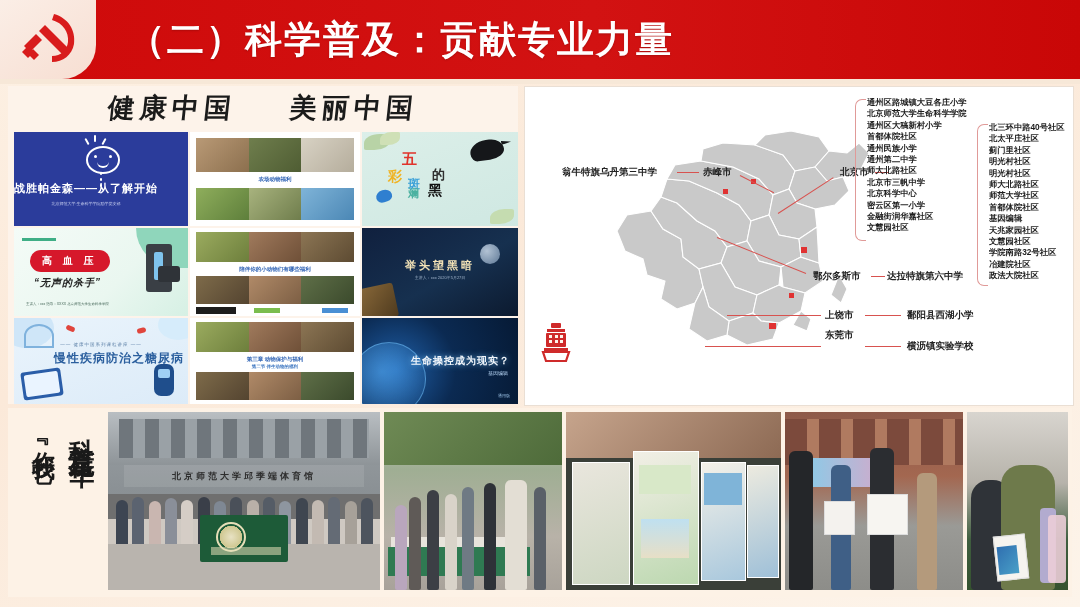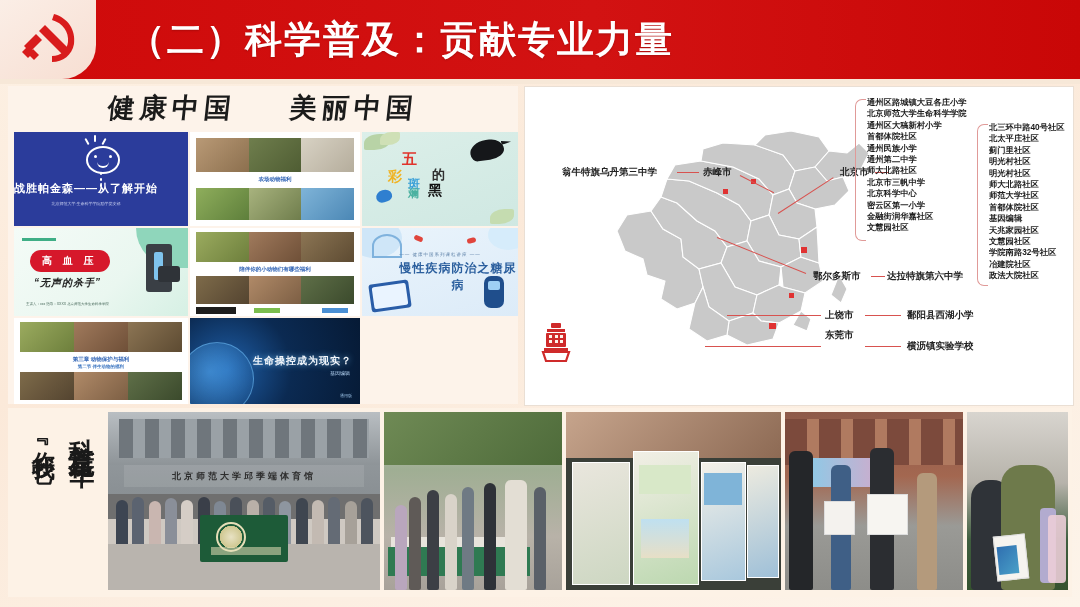--- a/index.html
+++ b/index.html
@@ -299,20 +299,27 @@
         <div class="photostrip" style="top:48px;height:28px;">
           <div style="background:linear-gradient(135deg,#7e6b4a,#544430);"></div>
           <div style="background:linear-gradient(135deg,#b08a68,#7d5f44);"></div>
           <div style="background:linear-gradient(135deg,#5f6f48,#3b4a2c);"></div>
         </div>
         <div style="position:absolute;left:6px;bottom:2px;width:40px;height:7px;background:#1d1d1d;"></div>
         <div style="position:absolute;left:64px;bottom:3px;width:26px;height:5px;background:#7bbd4e;"></div>
         <div style="position:absolute;right:12px;bottom:3px;width:26px;height:5px;background:#4a8fd4;"></div>
       </div>
 
+      <div class="gcell card-night">
+        <div class="moon"></div>
+        <div style="position:absolute;left:-4px;bottom:-4px;width:38px;height:34px;background:linear-gradient(135deg,#8b6a3a,#4e3a1e);border-radius:3px;transform:rotate(-12deg);"></div>
+        <div class="night-ttl">举头望黑暗</div>
+        <div class="night-sub">主讲人：xxx
+2020年5月27日</div>
+      </div>
 
       <div class="gcell card-diab">
         <div class="blob" style="left:-14px;top:-10px;width:54px;height:40px;background:#cfe6f8;"></div>
         <div class="blob" style="right:-10px;top:-8px;width:40px;height:30px;background:#d6ecfb;"></div>
         <div style="position:absolute;left:10px;top:6px;width:26px;height:20px;border:2px solid #7fb2dd;border-radius:50% 50% 0 0;"></div>
         <div style="position:absolute;left:52px;top:8px;width:9px;height:5px;background:#e0453c;border-radius:3px;transform:rotate(25deg);"></div>
         <div style="position:absolute;right:42px;top:10px;width:9px;height:5px;background:#e0453c;border-radius:3px;transform:rotate(-15deg);"></div>
         <div class="diab-sup">—— 健康中国系列课程讲座 ——</div>
         <div class="diab-ttl">慢性疾病防治之糖尿病</div>
         <div class="tablet"></div>

